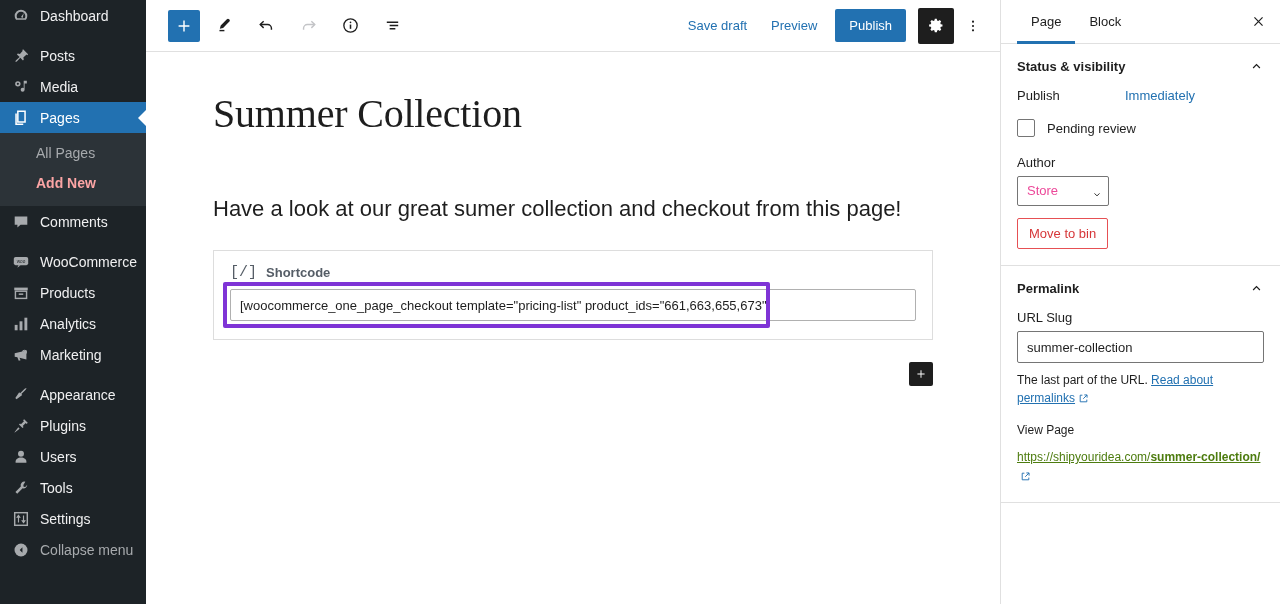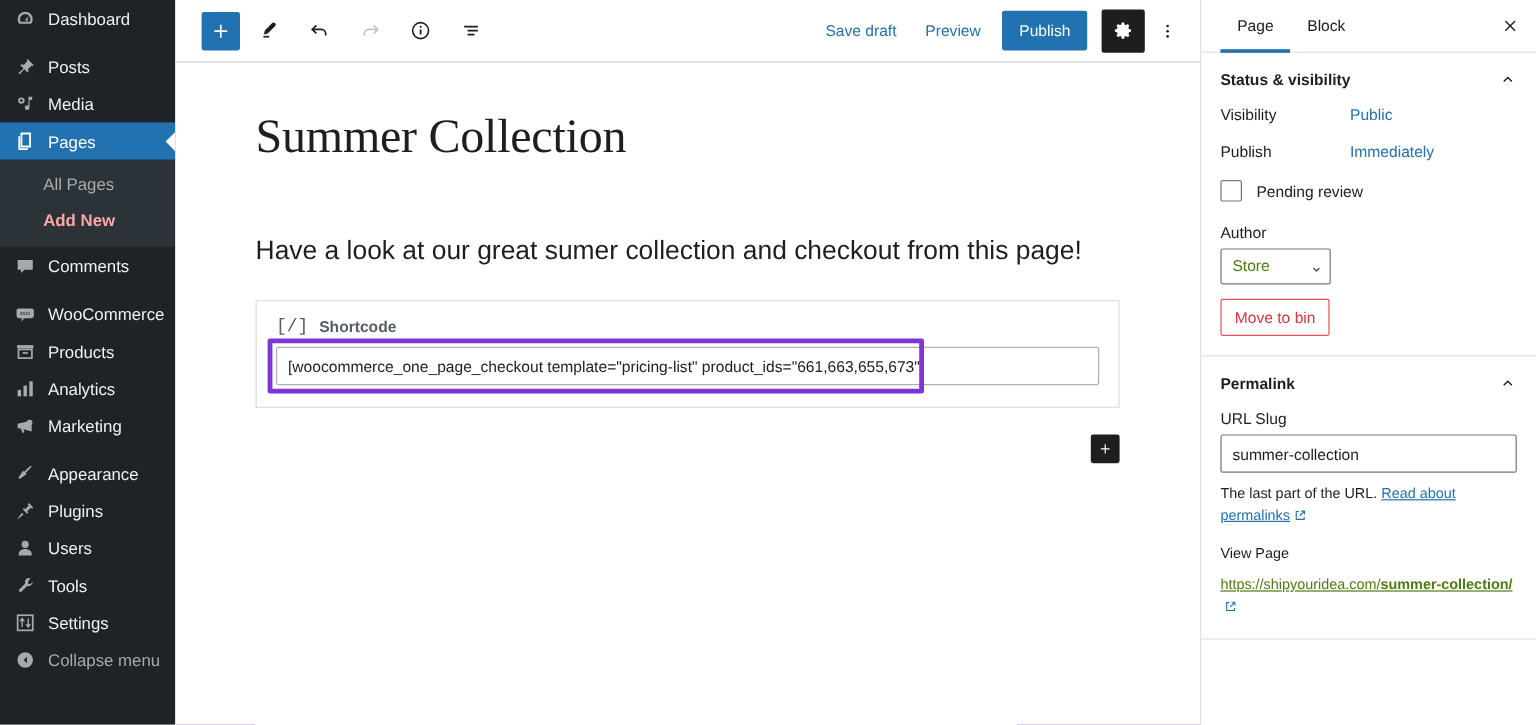--- a/index.html
+++ b/index.html
@@ -45,21 +45,21 @@
   .submenu-item {
     padding: 5px 0 5px 36px; font-size: 14px; color: #a7aaad;
     cursor: pointer; line-height: 1.4;
   }
   .submenu-item.current { color: #fca5a5; font-weight: 700; }
   .collapse-label { color: #a7aaad !important; }
 
   
   .editor-col {
     flex: 1 1 auto; height: 604px; display: flex; flex-direction: column;
-    position: relative; background: #6d28d9; min-width: 0;
+    position: relative; background: #84cc16; min-width: 0;
   }
 
   
   .edit-header {
     height: 52px; flex: 0 0 52px;
     display: flex; align-items: center;
     border-bottom: 1px solid #e0e0e0;
     background: #fff; padding: 0 12px 0 22px;
   }
   .hdr-left { display: flex; align-items: center; gap: 0px; }
@@ -168,21 +168,21 @@
   .chk-row { display: flex; align-items: center; gap: 12px; margin-bottom: 18px; }
   .chk-box {
     width: 18px; height: 18px; border: 1px solid #757575; border-radius: 2px;
     background: #fff; flex: 0 0 18px; cursor: pointer;
   }
   .chk-label { font-size: 13px; color: #1e1e1e; }
   .fld-label { font-size: 13px; color: #1e1e1e; margin-bottom: 6px; display: block; }
   .sel-wrap { position: relative; display: inline-block; margin-bottom: 12px; }
   .sel-box {
     width: 92px; height: 30px; border: 1px solid #757575; border-radius: 2px;
-    background: #fff; font-size: 13px; color: #4d7c0f; padding: 0 24px 2px 9px;
+    background: #fff; font-size: 13px; color: #ec4899; padding: 0 24px 2px 9px;
     display: flex; align-items: center; cursor: pointer;
   }
   .sel-wrap .chev-dn {
     position: absolute; right: 6px; top: 50%; margin-top: -5px;
     pointer-events: none; color: #1e1e1e;
   }
   .danger-btn {
     border: 1px solid #e65054; color: #d63638; background: #fff;
     border-radius: 2px; font-size: 13px; padding: 7px 11px; cursor: pointer;
     font-family: inherit; display: block;
@@ -472,24 +472,20 @@
       <section class="ss-section">
         <div class="ss-section-head">
           <span>Status &amp; visibility</span>
           <span class="chev">
             <svg width="15" height="15" viewBox="0 0 20 20" fill="none" stroke="currentColor" stroke-width="1.6">
                 <path d="M5.5 12l4.5-4.5 4.5 4.5"></path>
               </svg>
           </span>
         </div>
         <div class="ss-section-body">
-          <div class="kv-row">
-            <span class="kv-key">Visibility</span>
-            <button class="kv-val">Public</button>
-          </div>
           <div class="kv-row">
             <span class="kv-key">Publish</span>
             <button class="kv-val">Immediately</button>
           </div>
           <div class="chk-row">
             <span class="chk-box"></span>
             <span class="chk-label">Pending review</span>
           </div>
           <span class="fld-label">Author</span>
           <div class="sel-wrap">

